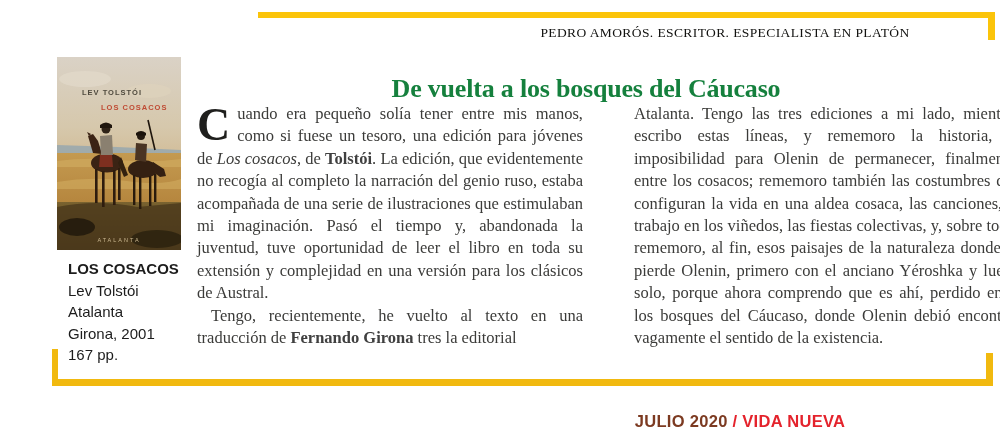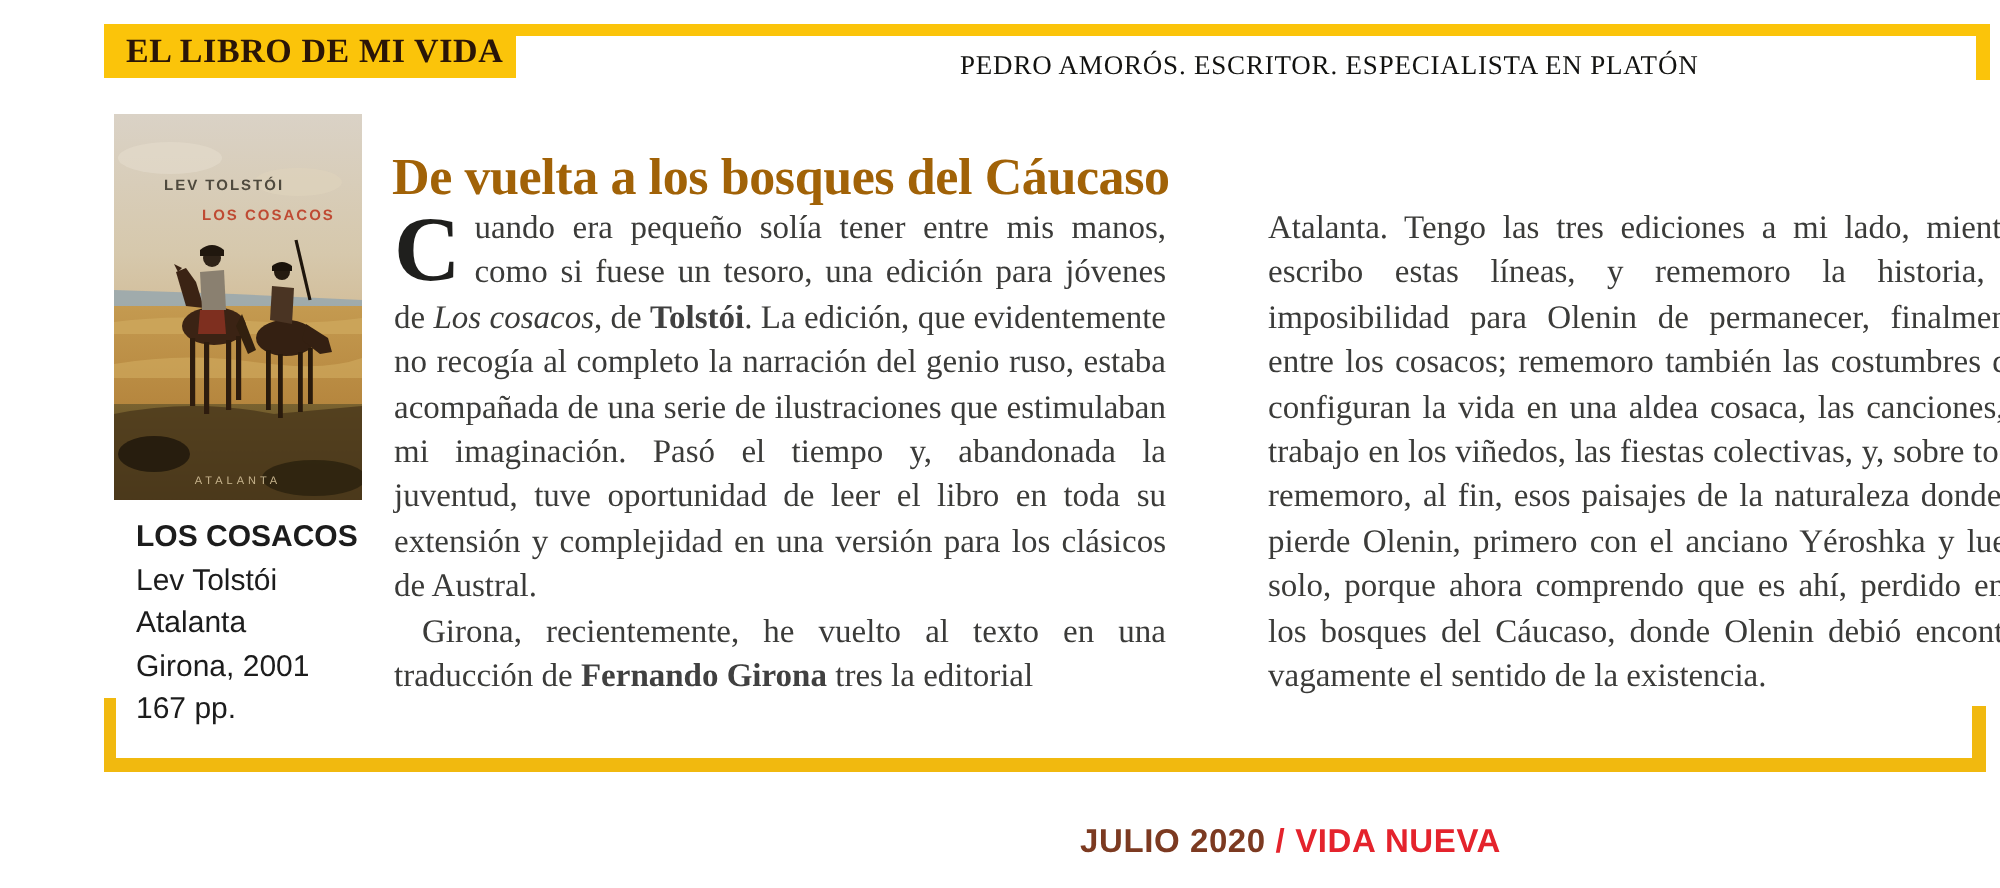--- a/index.html
+++ b/index.html
@@ -12,36 +12,37 @@
     position:absolute;left:52px;top:12px;width:206px;height:27px;
     background:#FBC40A;display:flex;align-items:center;padding-left:11px;box-sizing:border-box;
   }
   .section-box span{
     font-family:"Liberation Serif", serif;font-weight:bold;font-size:17px;
     color:#2A1507;letter-spacing:0.3px;white-space:nowrap;
   }
   .top-line{position:absolute;left:258px;top:12px;width:737px;height:6px;background:#FBC40A;}
   .top-stub-right{position:absolute;left:988px;top:12px;width:7px;height:28px;background:#FBC40A;}
   .byline{
-    position:absolute;left:480px;top:25px;width:490px;text-align:left;
+    position:absolute;left:480px;top:25px;width:490px;text-align:center;
     font-family:"Liberation Serif", serif;font-size:13.5px;color:#121210;letter-spacing:0.4px;
     white-space:nowrap;
   }
   
   .cover{position:absolute;left:57px;top:57px;width:124px;height:193px;}
   .caption{
     position:absolute;left:68px;top:258px;width:130px;
     font-family:"Liberation Sans", sans-serif;font-size:15px;line-height:21.5px;color:#1c1c1c;
   }
   .caption .cap-title{font-weight:bold;}
   
   .article-title{
     position:absolute;left:196px;top:57px;width:780px;
-    font-family:"Liberation Serif", serif;font-weight:bold;font-size:26px;color:#a16207;
+    font-family:"Liberation Serif", serif;font-weight:bold;font-size:26px;color:#15803d;
     letter-spacing:-0.2px;
+    text-align:center;
   }
   .col{
     position:absolute;top:103px;width:386px;
     font-family:"Liberation Serif", serif;font-size:16.5px;line-height:22.4px;color:#3B3B39;
     text-align:justify;
   }
   .col1{left:197px;}
   .col2{left:594px;margin-left:40px;}
   .dropcap{
     float:left;font-weight:bold;font-size:46px;line-height:38px;color:#1F1F1D;
@@ -49,36 +50,33 @@
   }
   .p-indent{text-indent:14px;}
   .b{font-weight:bold;color:#404040;}
   .i{font-style:italic;}
   
   .bottom-line{position:absolute;left:52px;top:379px;width:941px;height:7px;background:#F1B90F;}
   .bottom-stub-left{position:absolute;left:52px;top:349px;width:6px;height:37px;background:#F1B90F;}
   .bottom-stub-right{position:absolute;left:986px;top:353px;width:7px;height:33px;background:#F1B90F;}
   
   .footer{
-    position:absolute;left:540px;top:412px;width:400px;text-align:left;
+    position:absolute;left:540px;top:412px;width:400px;text-align:center;
     font-family:"Liberation Sans", sans-serif;font-weight:bold;font-size:16.5px;letter-spacing:0.3px;
     white-space:nowrap;
   }
   .footer .issue{color:#7C3A21;}
   .footer .brand{color:#E4232C;}
   .footer .sep{color:#E4232C;}
 </style>
 </head>
 <body>
 
 <div class="page">
 
-  <div class="section-box">
-    <span>EL LIBRO DE MI VIDA</span>
-  </div>
   <div class="top-line"></div>
   <div class="top-stub-right"></div>
   <div class="byline">PEDRO AMORÓS. ESCRITOR. ESPECIALISTA EN PLATÓN</div>
 
   <div class="cover">
     <svg width="124" height="193" viewBox="0 0 124 193">
       <defs>
         <linearGradient id="sky" x1="0" y1="0" x2="0" y2="1">
           <stop offset="0" stop-color="#DAD2C6"></stop>
           <stop offset="0.7" stop-color="#D6C8AC"></stop>
@@ -147,21 +145,21 @@
     <div>167 pp.</div>
   </div>
 
   <h1 class="article-title">De vuelta a los bosques del Cáucaso</h1>
 
   <div class="col col1">
     <div>
       <span class="dropcap">C</span><span>uando era pequeño solía tener entre mis manos, como si fuese un tesoro, una edición para jóvenes de </span><span class="i">Los cosacos</span><span>, de </span><span class="b">Tolstói</span><span>. La edición, que evidentemente no recogía al completo la narración del genio ruso, estaba acompañada de una serie de ilustraciones que estimulaban mi imaginación. Pasó el tiempo y, abandonada la juventud, tuve oportunidad de leer el libro en toda su extensión y complejidad en una versión para los clásicos de Austral.</span>
     </div>
     <div class="p-indent">
-      <span>Girona, recientemente, he vuelto al texto en una traducción de </span><span class="b">Fernando Girona</span><span> tres la editorial</span>
+      <span>Tengo, recientemente, he vuelto al texto en una traducción de </span><span class="b">Fernando Girona</span><span> tres la editorial</span>
     </div>
   </div>
 
   <div class="col col2">
     <div>Atalanta. Tengo las tres ediciones a mi lado, mientras escribo estas líneas, y rememoro la historia, la imposibilidad para Olenin de permanecer, finalmente, entre los cosacos; rememoro también las costumbres que configuran la vida en una aldea cosaca, las canciones, el trabajo en los viñedos, las fiestas colectivas, y, sobre todo, rememoro, al fin, esos paisajes de la naturaleza donde se pierde Olenin, primero con el anciano Yéroshka y luego solo, porque ahora comprendo que es ahí, perdido entre los bosques del Cáucaso, donde Olenin debió encontrar vagamente el sentido de la existencia.</div>
   </div>
 
   <div class="bottom-line"></div>
   <div class="bottom-stub-left"></div>
   <div class="bottom-stub-right"></div>

